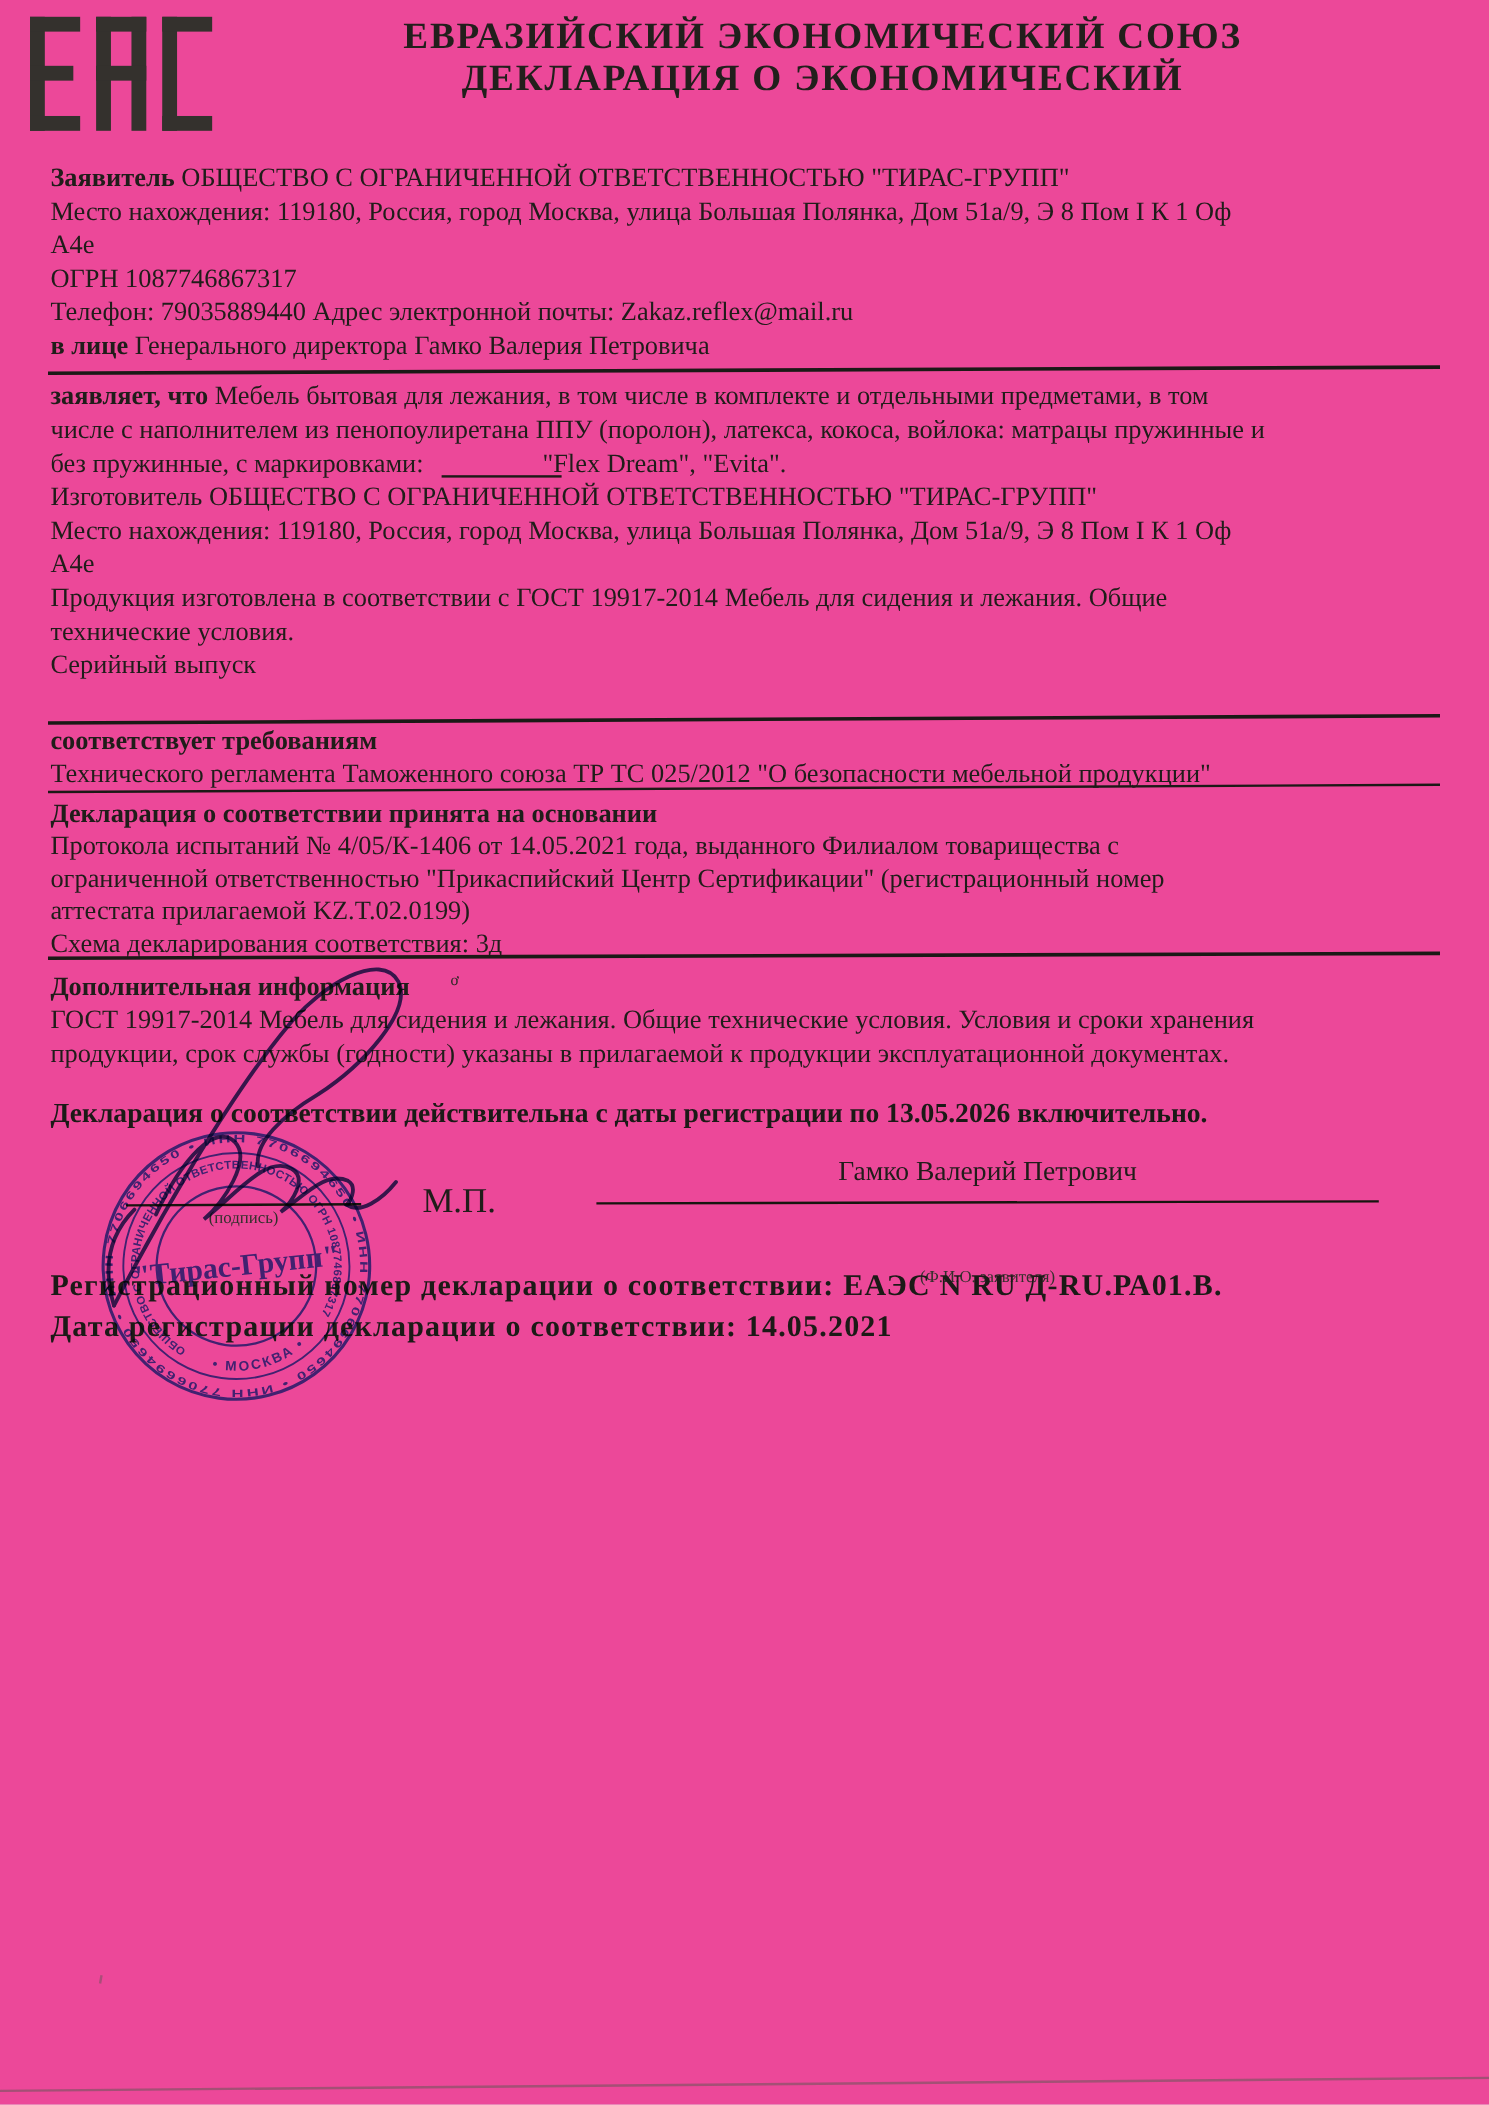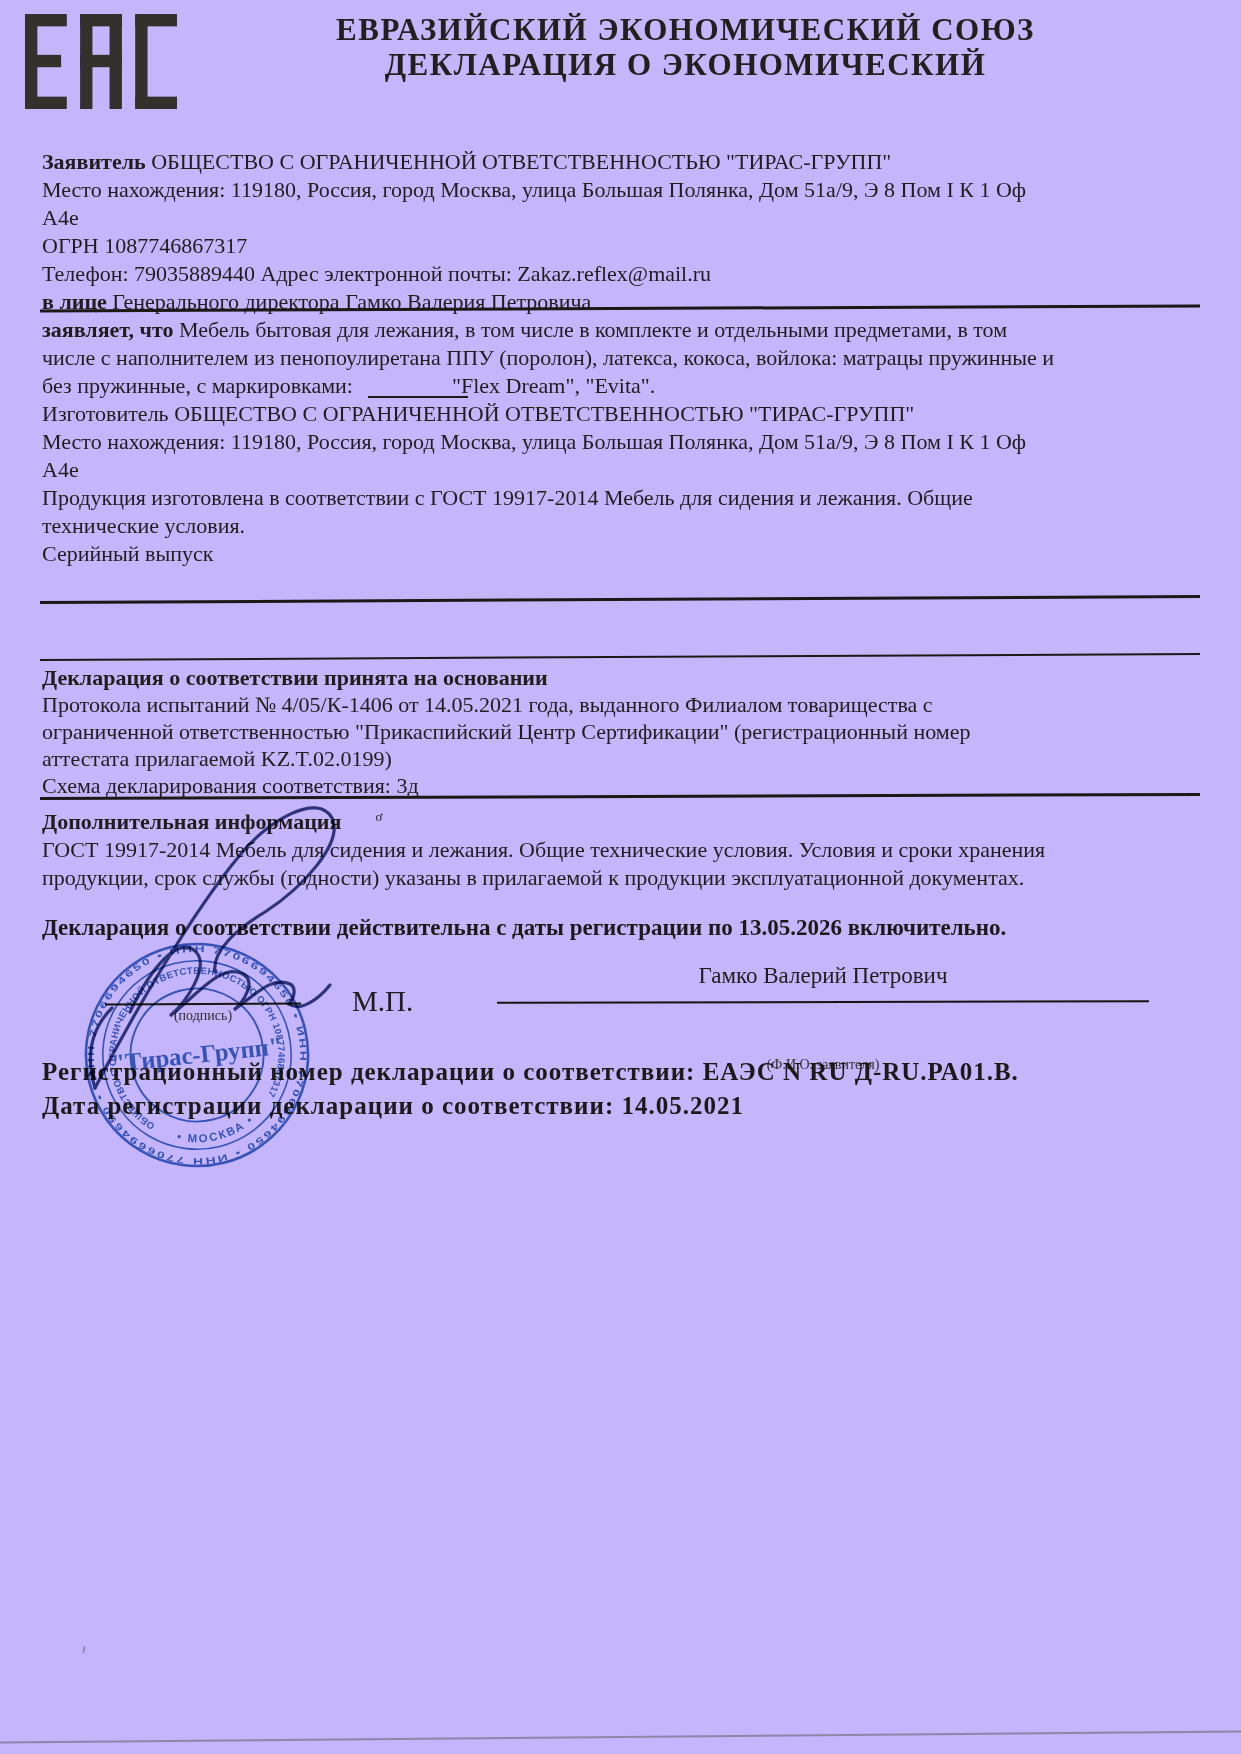--- a/index.html
+++ b/index.html
@@ -1,18 +1,18 @@
 <!DOCTYPE html>
 <html><head>
 <meta charset="utf-8">
 <style>
   html,body{margin:0;padding:0;background:#e8e8e8;}
   .doc{
     position:relative; width:1241px; height:1754px; margin:0 auto;
-    background:#c4b5fd; overflow:hidden;
+    background:#ec4899; overflow:hidden;
     font-family:"Liberation Serif", serif; color:#201d1a;
   }
   .ln{font-size:22px; line-height:28px; white-space:nowrap; position:relative;}
   .b{font-weight:bold;}
   .sec{position:absolute; left:42px; width:1170px;}
   .titles{position:absolute; left:170px; right:40px; top:12px; text-align:center;
           font-weight:bold; font-size:31px; line-height:35px; letter-spacing:1.5px; color:#221f1c;}
   .divider{position:absolute; left:40px; width:1160px; background:#1b1916;}
   .sigline{position:absolute; height:2px; background:#17150f;}
   .caption{position:absolute; font-size:14px; text-align:center; color:#33302c;}
@@ -47,21 +47,21 @@
         <rect x="116" y="2" width="44" height="13"></rect>
       <rect x="116" y="89" width="44" height="13"></rect>
     </g>
   </svg>
 
   <div class="titles">
     <div>ЕВРАЗИЙСКИЙ ЭКОНОМИЧЕСКИЙ СОЮЗ</div>
     <div>ДЕКЛАРАЦИЯ О ЭКОНОМИЧЕСКИЙ</div>
   </div>
 
-  <div class="sec" style="top:148px">
+  <div class="sec" style="top:134px">
     <div class="ln"><span class="b">Заявитель</span><span> ОБЩЕСТВО С ОГРАНИЧЕННОЙ ОТВЕТСТВЕННОСТЬЮ "ТИРАС-ГРУПП"</span></div>
     <div class="ln">Место нахождения: 119180, Россия, город Москва, улица Большая Полянка, Дом 51а/9, Э 8 Пом I К 1 Оф</div>
     <div class="ln">А4е</div>
     <div class="ln">ОГРН 1087746867317</div>
     <div class="ln">Телефон: 79035889440 Адрес электронной почты: Zakaz.reflex@mail.ru</div>
     <div class="ln"><span class="b">в лице</span><span> Генерального директора Гамко Валерия Петровича</span></div>
   </div>
 
   <div class="divider" style="top:307px; height:3px; transform:rotate(-0.25deg);"></div>
 
@@ -76,20 +76,24 @@
     <div class="ln">Изготовитель ОБЩЕСТВО С ОГРАНИЧЕННОЙ ОТВЕТСТВЕННОСТЬЮ "ТИРАС-ГРУПП"</div>
     <div class="ln">Место нахождения: 119180, Россия, город Москва, улица Большая Полянка, Дом 51а/9, Э 8 Пом I К 1 Оф</div>
     <div class="ln">А4е</div>
     <div class="ln">Продукция изготовлена в соответствии с ГОСТ 19917-2014 Мебель для сидения и лежания. Общие</div>
     <div class="ln">технические условия.</div>
     <div class="ln">Серийный выпуск</div>
   </div>
 
   <div class="divider" style="top:598px; height:3px; transform:rotate(-0.3deg);"></div>
 
+  <div class="sec" style="top:603px">
+    <div class="ln b">соответствует требованиям</div>
+    <div class="ln">Технического регламента Таможенного союза ТР ТС 025/2012 "О безопасности мебельной продукции"</div>
+  </div>
 
   <div class="divider" style="top:656px; height:2px; transform:rotate(-0.3deg);"></div>
 
   <div class="sec" style="top:664px; line-height:27px;">
     <div class="ln" style="line-height:27px;"><span class="b">Декларация о соответствии принята на основании</span></div>
     <div class="ln" style="line-height:27px;">Протокола испытаний № 4/05/К-1406 от 14.05.2021 года, выданного Филиалом товарищества с</div>
     <div class="ln" style="line-height:27px;">ограниченной ответственностью "Прикаспийский Центр Сертификации" (регистрационный номер</div>
     <div class="ln" style="line-height:27px;">аттестата прилагаемой KZ.T.02.0199)</div>
     <div class="ln" style="line-height:27px;">Схема декларирования соответствия: 3д</div>
   </div>

